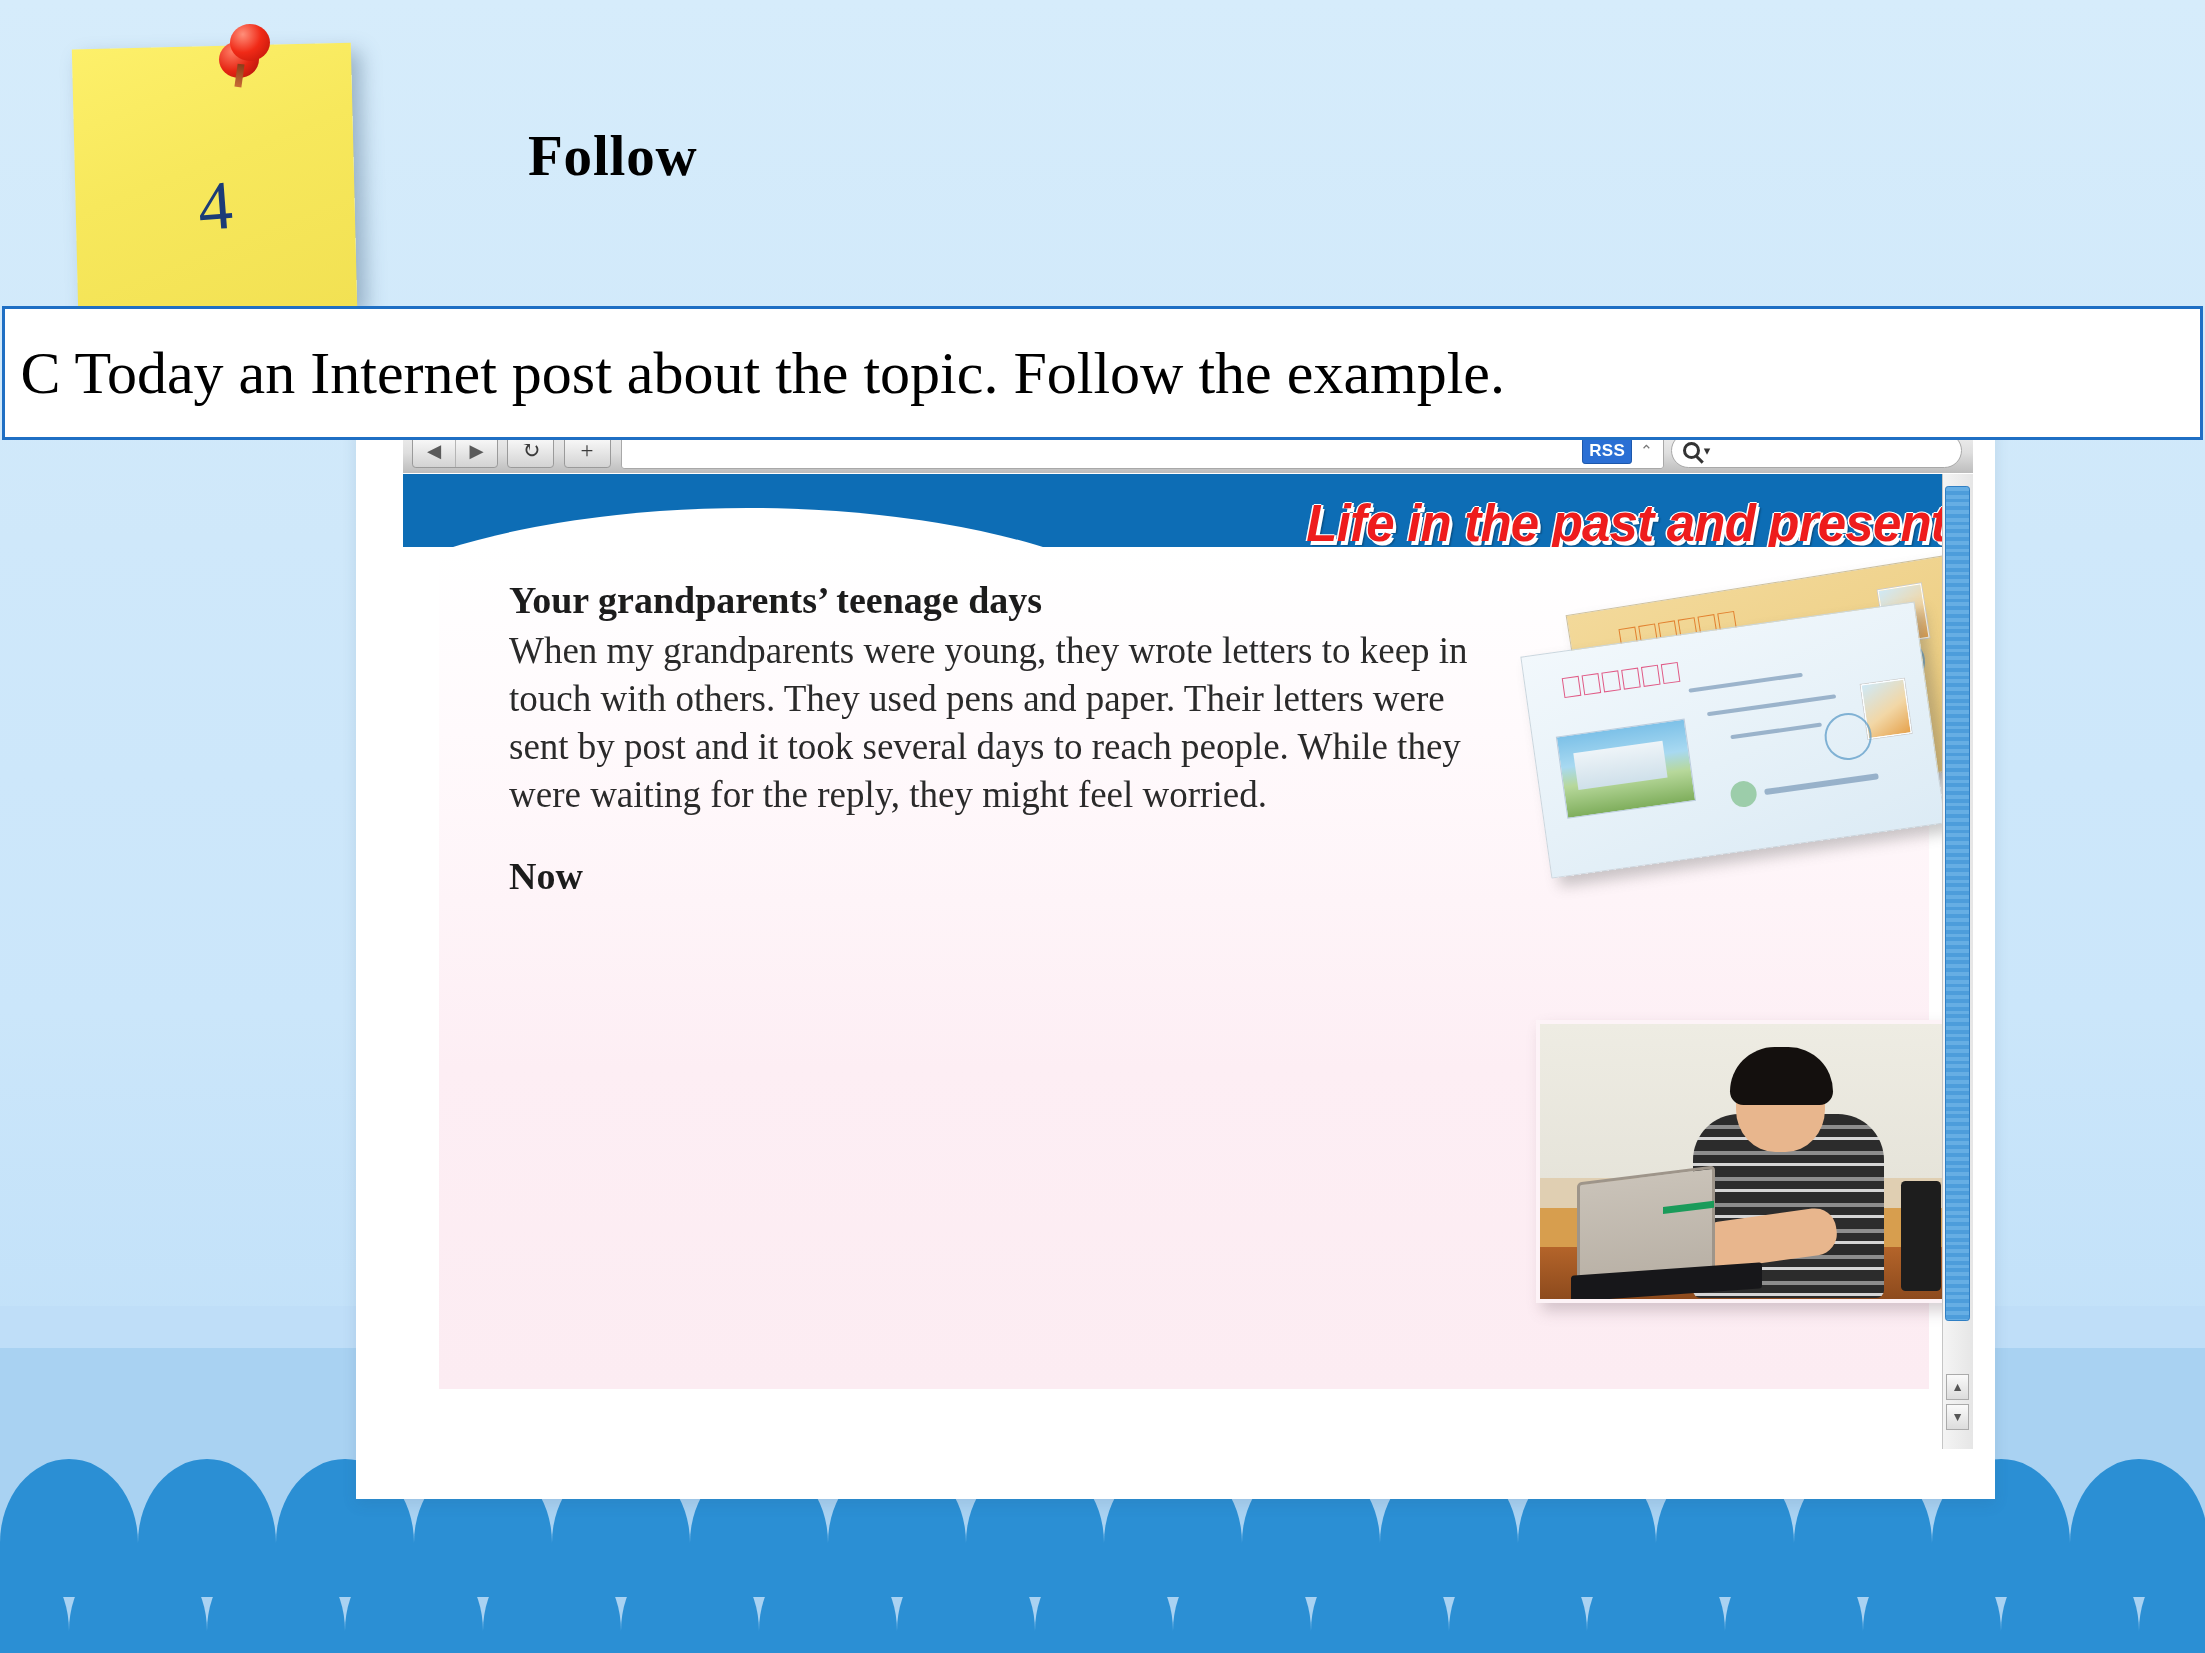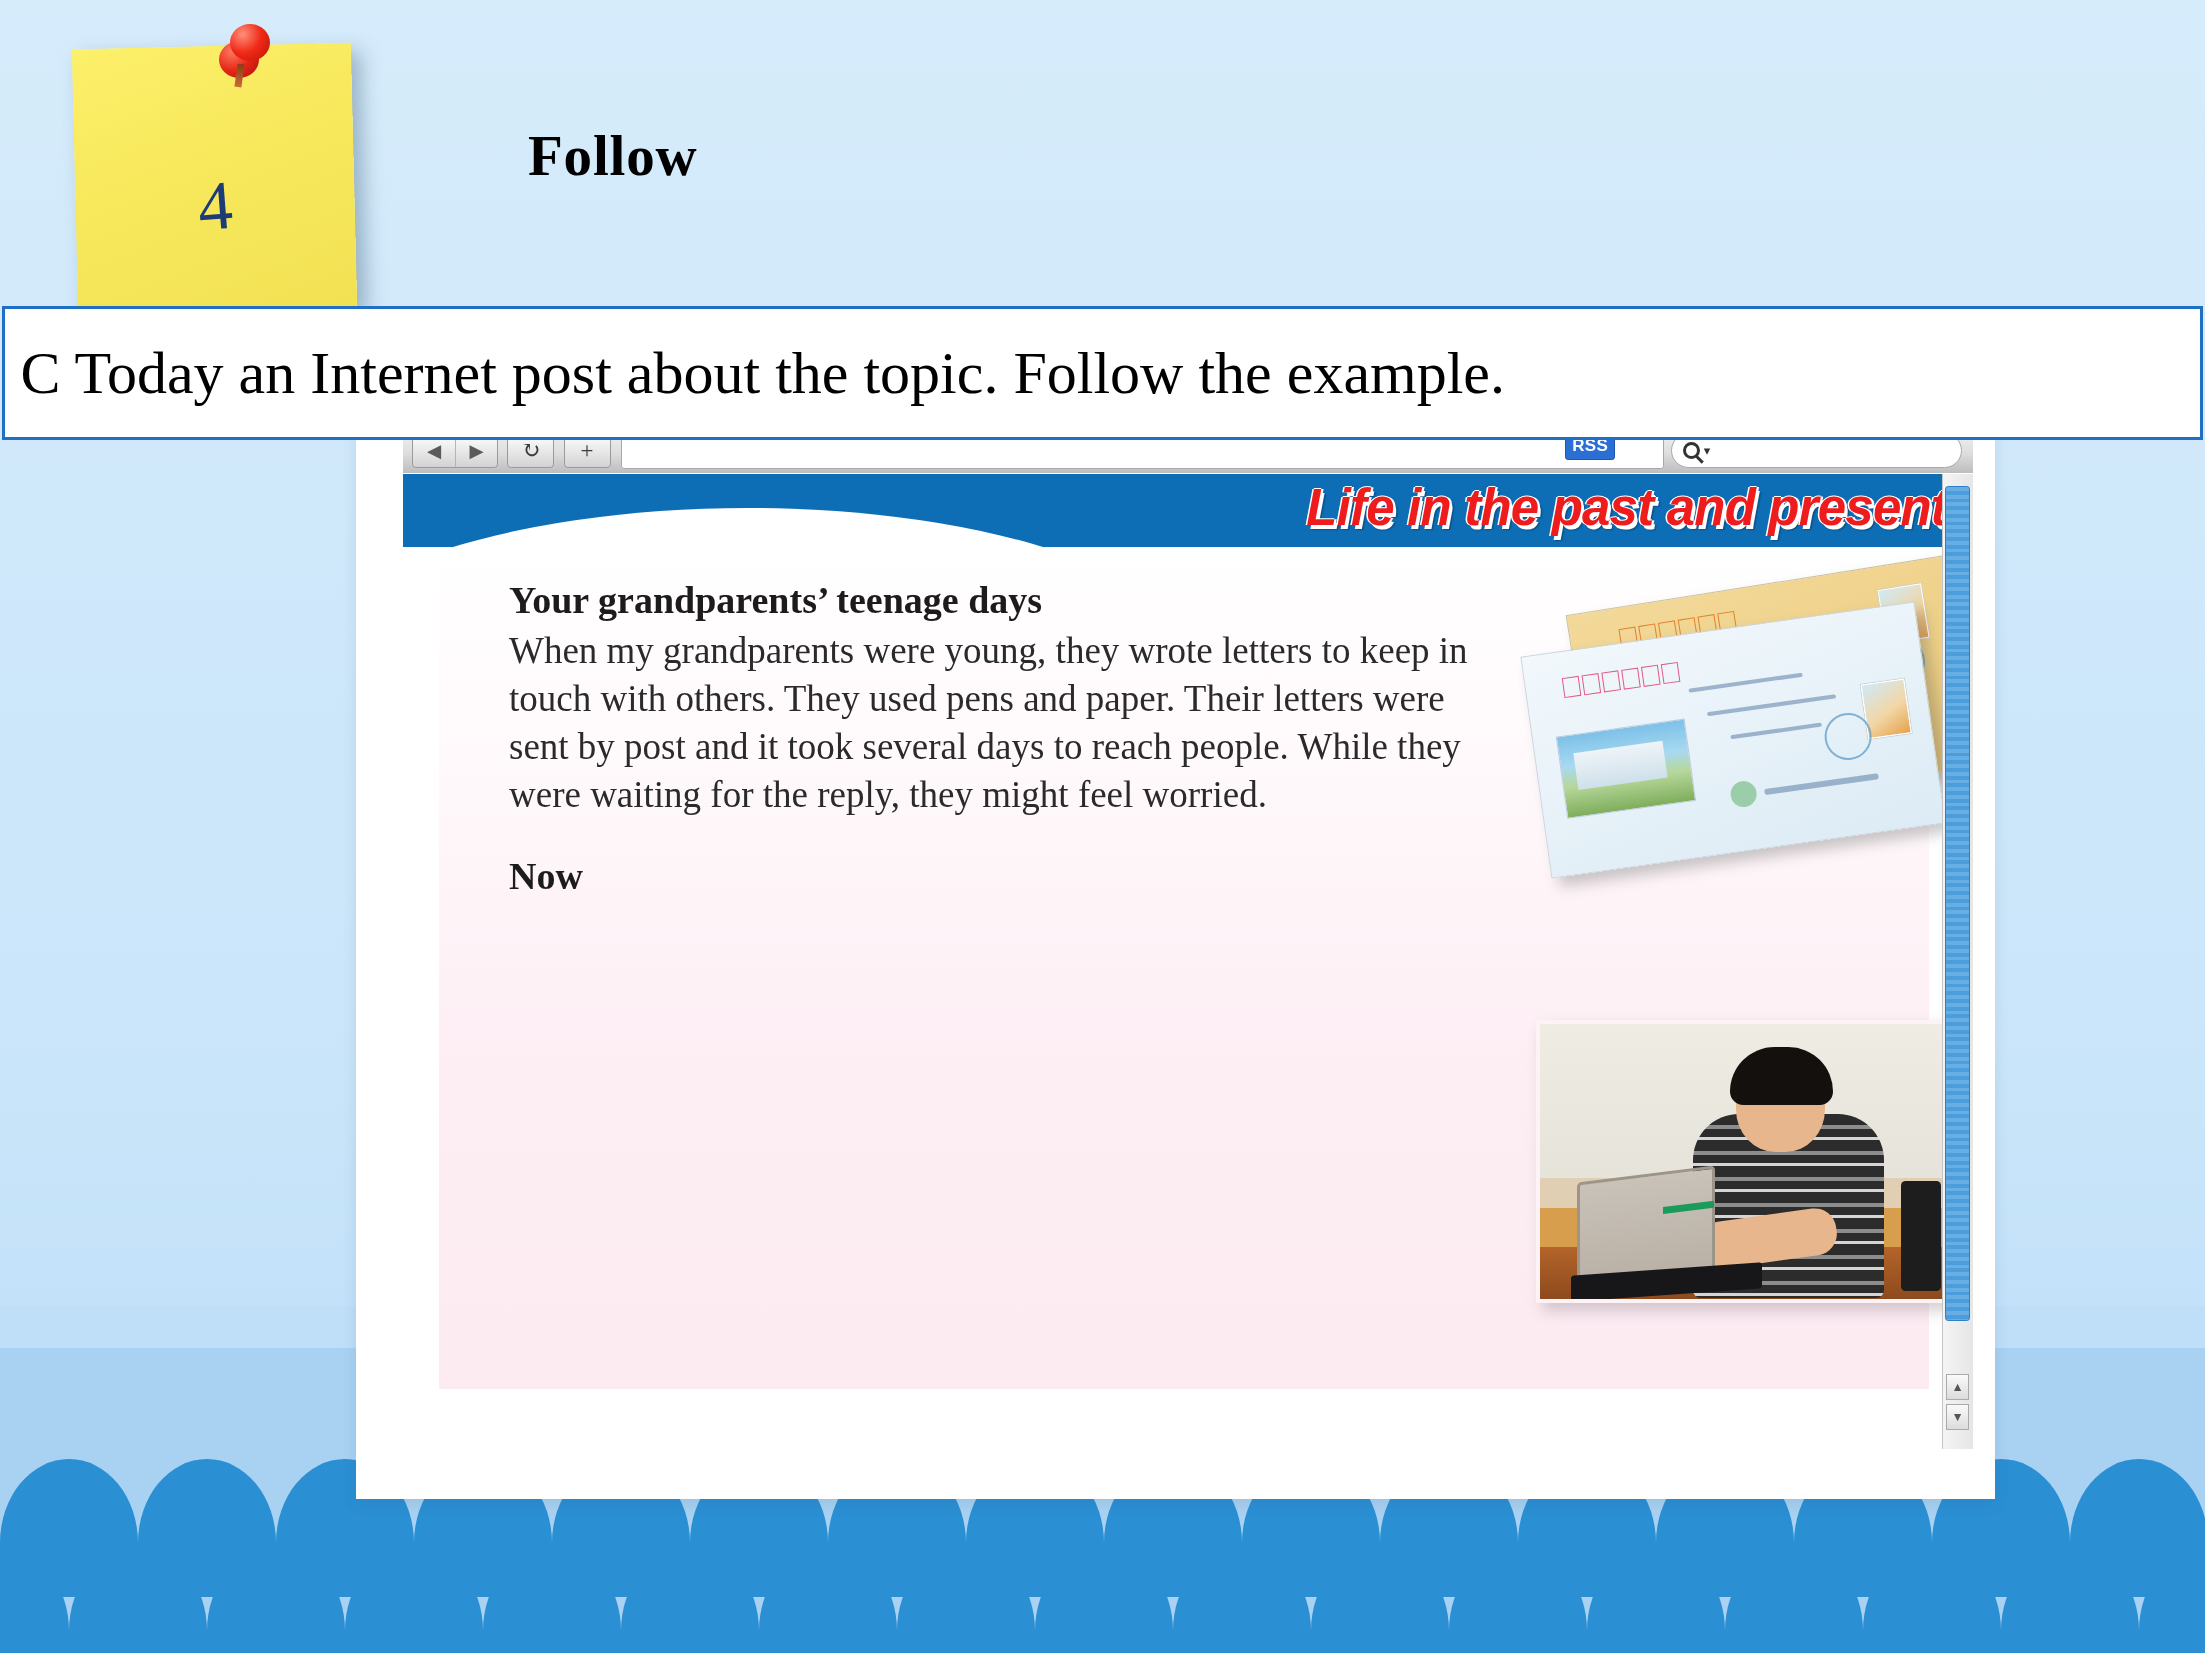--- a/index.html
+++ b/index.html
@@ -139,21 +139,21 @@
   .tb-navpill { width:86px; }
   .tb-navpill .half {
     width:43px; height:32px; display:flex; align-items:center; justify-content:center;
     font-size:18.4px; color:#5a5a5a;
   }
   .tb-navpill .half + .half { border-left:0.8px solid #b4b4b4; }
   .tb-btn { width:47px; font-size:23px; }
   .tb-url {
     flex:1; height:37px; margin:0 7.7px 0 10.7px;
     background:#fff; border:0.8px solid #a8a8a8; border-radius:3.1px;
-    display:flex; align-items:flex-start; justify-content:flex-end; padding-right:19px;
+    display:flex; align-items:center; justify-content:flex-end; padding-right:2px;
   }
   .rss-badge {
     background:#2b6fd4; color:#fff; font-size:17px; font-weight:bold;
     font-family:"Liberation Sans","DejaVu Sans",sans-serif;
     padding:2.3px 6.1px; border-radius:3.1px; letter-spacing:0.4px;
     border:1.5px solid #1c57ab;
   }
   .url-sep { color:#777; font-size:15.3px; padding:0 7.7px; }
   .tb-search {
     width:291px; height:35px; margin-right:10.7px;
@@ -173,21 +173,21 @@
   
   .page-banner {
     position:absolute; left:0; top:51px; width:1570px; height:74px;
     background:#0d6db5; overflow:hidden;
   }
   .banner-arc {
     position:absolute; left:-107px; top:34px; width:904px; height:322px;
     background:#fff; border-radius:50%;
   }
   .banner-title {
-    position:absolute; right:26px; top:4px;
+    position:absolute; right:26px; top:20px;
     font-size:51px; font-weight:bold; font-style:italic;
     font-family:"Liberation Sans","DejaVu Sans",sans-serif;
     color:#ee1c1c;
     text-shadow: 2.3px 0 0 #fff, -1.5px 0 0 #fff, 0 -1.5px 0 #fff, 3.1px 3.8px 0 #ffffff,
                  4.6px 5.4px 1.5px rgba(0,0,0,.25);
     letter-spacing:-0.8px;
     white-space:nowrap;
   }
 
   

